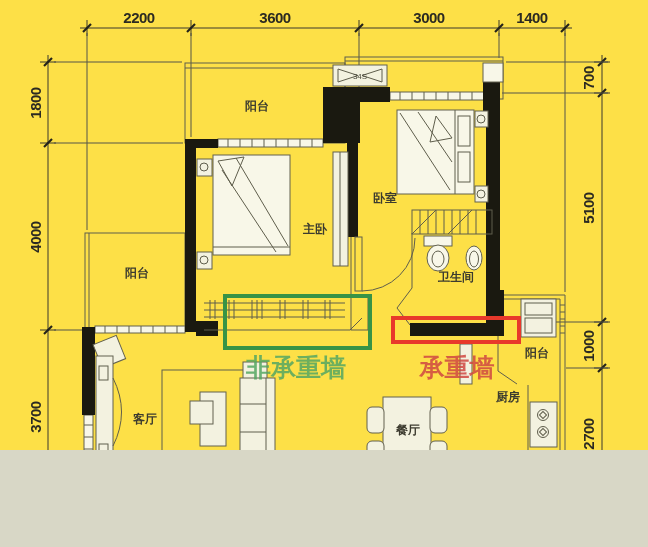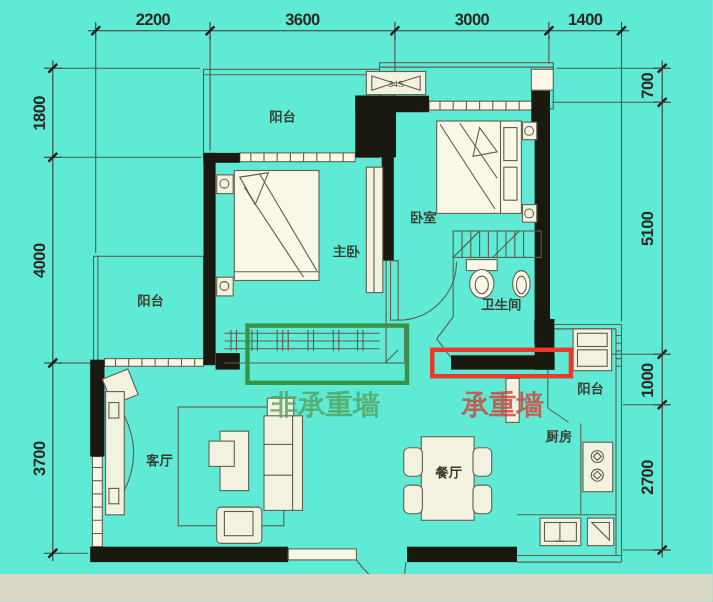--- a/index.html
+++ b/index.html
@@ -1,16 +1,16 @@
 <!DOCTYPE html>
 <html><head>
 <meta charset="utf-8">
 <style>
   html,body{margin:0;padding:0;background:#d8d7c6;}
-  .stage{position:relative;width:648px;height:522px;background:#5eead4;overflow:hidden;
+  .stage{position:relative;width:648px;height:450px;background:#fde047;overflow:hidden;
          font-family:"Liberation Sans",sans-serif;}
   svg{position:absolute;left:0;top:0;}
   
   .wall{fill:#1a1910;stroke:none;}
   .ln  {stroke:#5f5e4c;stroke-width:1;fill:none;}
   .lnf {stroke:#62614f;stroke-width:1;fill:#f3f2e0;}
   .lnw {stroke:#62614f;stroke-width:1;fill:#f8f7e8;}
   .dim {stroke:#3a392f;stroke-width:1;fill:none;}
   .tick{stroke:#23221a;stroke-width:2.2;}
   .ext {stroke:#55544a;stroke-width:1;fill:none;}

